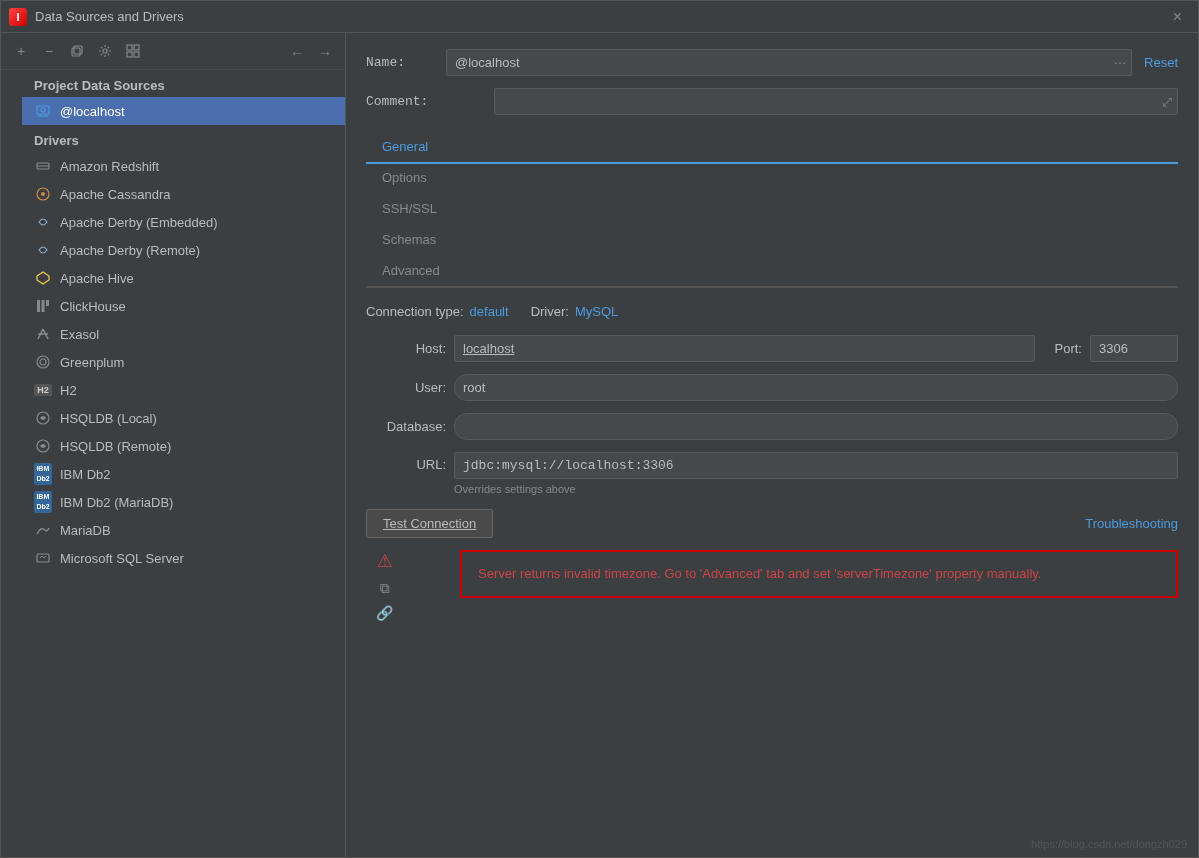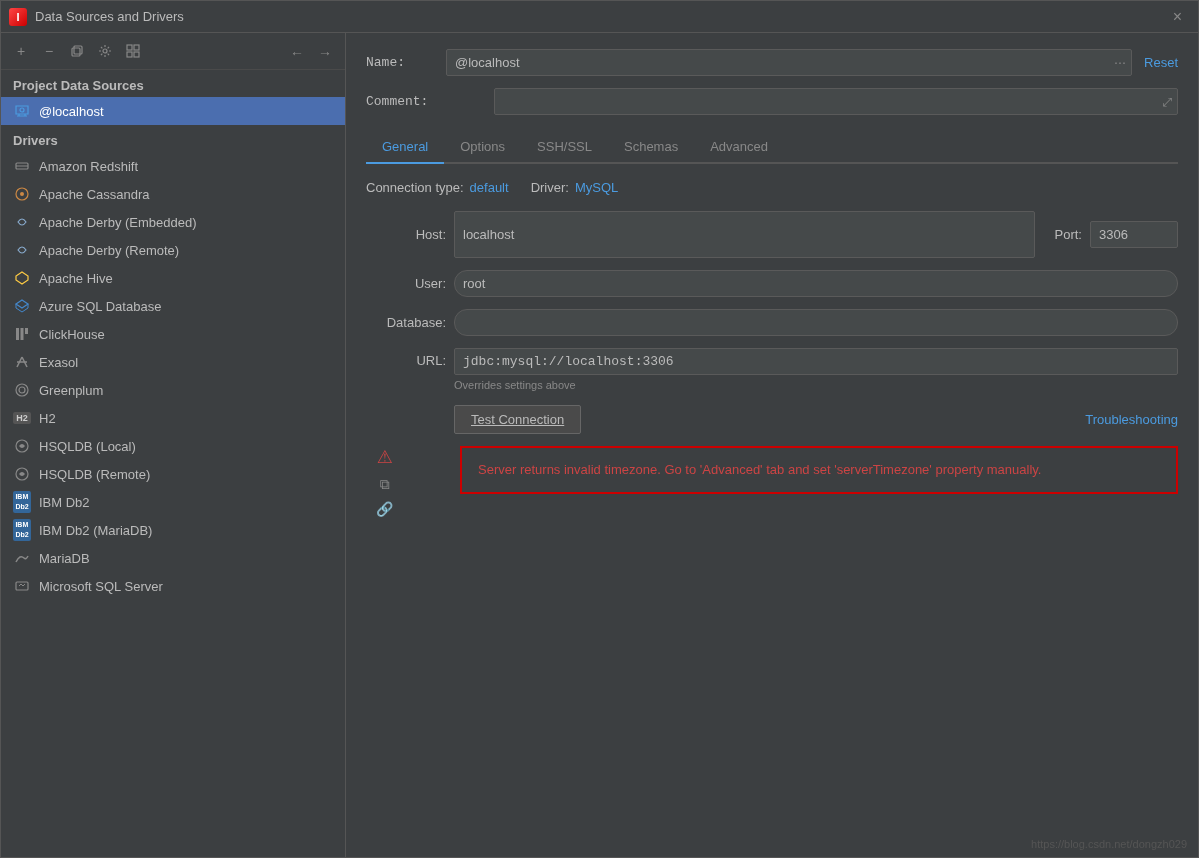--- a/index.html
+++ b/index.html
@@ -127,20 +127,21 @@
       align-items: center;
       justify-content: center;
       font-size: 12px;
     }
 
     .sidebar-item-label { font-size: 13px; }
 
     .sidebar-scroll {
       overflow-y: auto;
       flex: 1;
+      margin-left: 21px;
     }
 
     .sidebar-scroll::-webkit-scrollbar { width: 8px; }
     .sidebar-scroll::-webkit-scrollbar-track { background: #3c3f41; }
     .sidebar-scroll::-webkit-scrollbar-thumb { background: #555; border-radius: 4px; }
 
     
     .right-panel {
       flex: 1;
       background: #3c3f41;
@@ -255,20 +256,21 @@
       color: #888;
       font-size: 12px;
     }
 
     
     .tabs {
       display: flex;
       border-bottom: 2px solid #555;
       margin-bottom: 16px;
       gap: 0;
+      flex-direction: column;
     }
 
     .tab {
       padding: 8px 16px;
       cursor: pointer;
       color: #888;
       font-size: 13px;
       border-bottom: 2px solid transparent;
       margin-bottom: -2px;
     }
@@ -302,24 +304,25 @@
       text-align: right;
       color: #bbbbbb;
       flex-shrink: 0;
     }
 
     .host-input {
       flex: 1;
       background: #45494a;
       border: 1px solid #5a5a5a;
       color: #bbbbbb;
-      padding: 15px 8px;
+      padding: 5px 8px;
       font-size: 13px;
       border-radius: 2px;
       outline: none;
+      text-decoration: underline;
     }
 
     .port-label {
       color: #bbbbbb;
       margin-left: 12px;
     }
 
     .port-input {
       width: 88px;
       background: #45494a;
@@ -406,21 +409,20 @@
       font-size: 11px;
       margin-left: 88px;
       margin-bottom: 14px;
     }
 
     
     .bottom-row {
       display: flex;
       align-items: center;
       margin-bottom: 12px;
-      margin-left: 88px;
       justify-content: space-between;
     }
 
     .test-conn-btn {
       background: #4a4a4a;
       border: 1px solid #666;
       color: #bbbbbb;
       padding: 6px 16px;
       font-size: 13px;
       cursor: pointer;
@@ -562,29 +564,20 @@
 
         <div class="sidebar-item">
           <span class="sidebar-item-icon">
             <svg width="16" height="16" viewBox="0 0 16 16">
               <polygon points="8,2 14,6 14,10 8,14 2,10 2,6" fill="none" stroke="#ffcc44" stroke-width="1.2"></polygon>
             </svg>
           </span>
           <span class="sidebar-item-label">Apache Hive</span>
         </div>
 
-        <div class="sidebar-item">
-          <span class="sidebar-item-icon">
-            <svg width="16" height="16" viewBox="0 0 16 16">
-              <path d="M8 2 L14 6 L8 10 L2 6 Z" fill="none" stroke="#4488cc" stroke-width="1.2"></path>
-              <path d="M2 6 L2 10 L8 14 L14 10 L14 6" fill="none" stroke="#4488cc" stroke-width="1"></path>
-            </svg>
-          </span>
-          <span class="sidebar-item-label">Azure SQL Database</span>
-        </div>
 
         <div class="sidebar-item">
           <span class="sidebar-item-icon">
             <svg width="16" height="16" viewBox="0 0 16 16" fill="#888">
               <rect x="2" y="2" width="3" height="12"></rect>
               <rect x="6.5" y="2" width="3" height="12"></rect>
               <rect x="11" y="2" width="3" height="6"></rect>
             </svg>
           </span>
           <span class="sidebar-item-label">ClickHouse</span>

